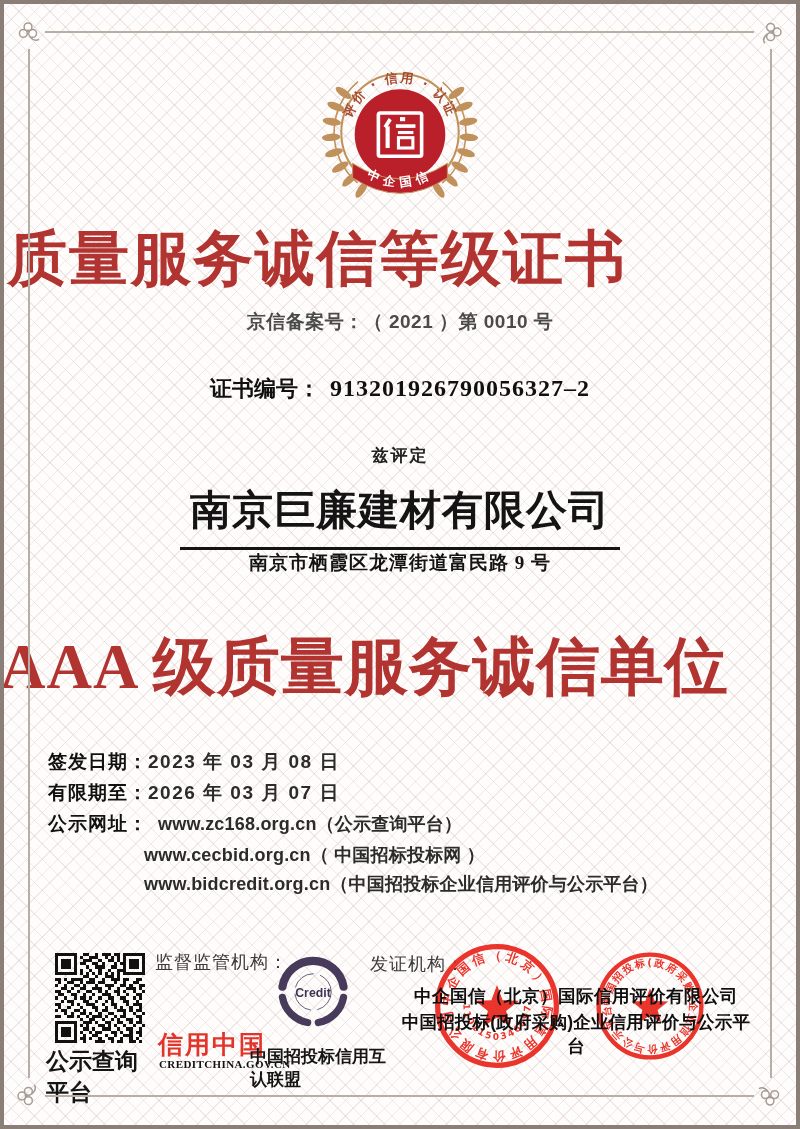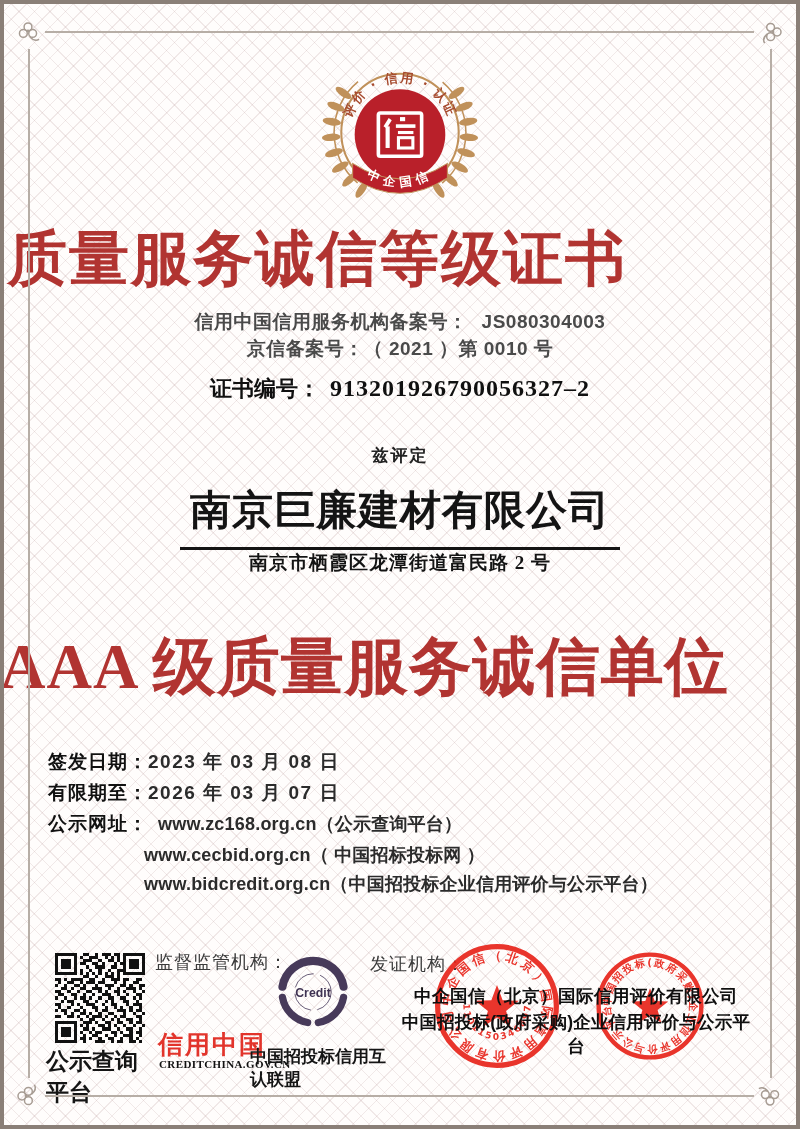--- a/index.html
+++ b/index.html
@@ -169,35 +169,34 @@
     </g>
     <path d="M54 106 Q100 136 146 106 L146 120 Q100 150 54 120 Z" fill="#b9202a" stroke="#c0915a" stroke-width="1"></path>
     <text font-family="'DejaVu Sans',sans-serif" font-size="12" font-weight="bold" fill="#ffffff" letter-spacing="5">
       <textPath href="#embRib" startOffset="50%" text-anchor="middle">中企国信</textPath>
     </text>
   </svg>
 
   <div class="title">质量服务诚信等级证书</div>
 
   <div class="reg">
-    <div><span>信用中国信用服务机构备案号：</span><span class="gap"></span><span>JS080304003</span></div>
     <div><span>京信备案号：</span><span>（ 2021 ）第 0010 号</span></div>
   </div>
 
   <div class="certno">
     <span class="lbl">证书编号：</span><span class="val">913201926790056327–2</span>
   </div>
 
   <div class="intro">兹评定</div>
 
   <div class="company-wrap">
     <span class="company">南京巨廉建材有限公司</span>
   </div>
 
-  <div class="address">南京市栖霞区龙潭街道富民路 2 号</div>
+  <div class="address">南京市栖霞区龙潭街道富民路 9 号</div>
 
   <div class="grade">AAA 级质量服务诚信单位</div>
 
   <div class="details">
     <div class="row">
       <span class="lbl">签发日期：</span>
       <span class="val">2023 年 03 月 08 日</span>
     </div>
     <div class="row">
       <span class="lbl">有限期至：</span>

